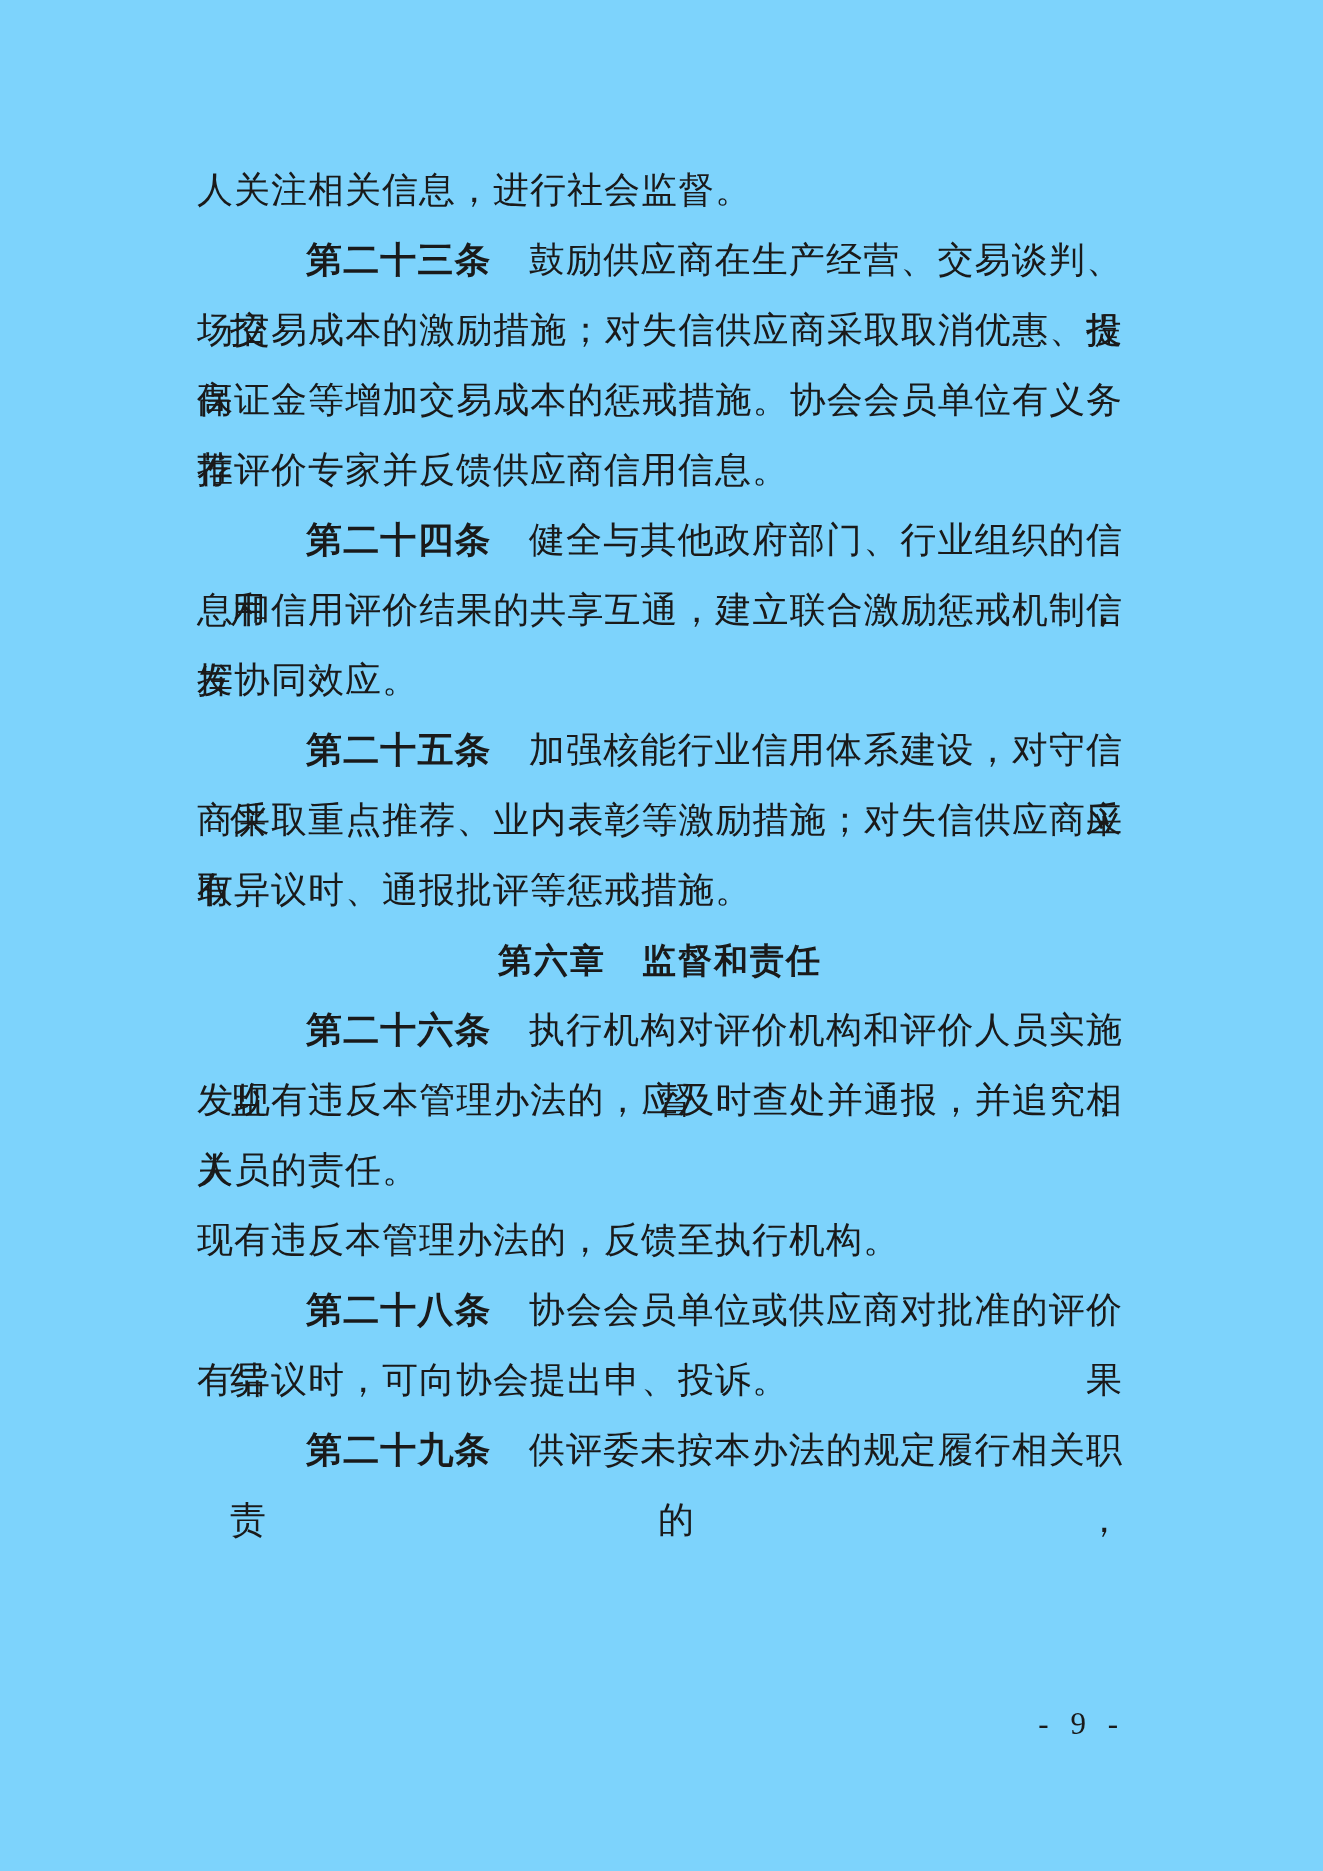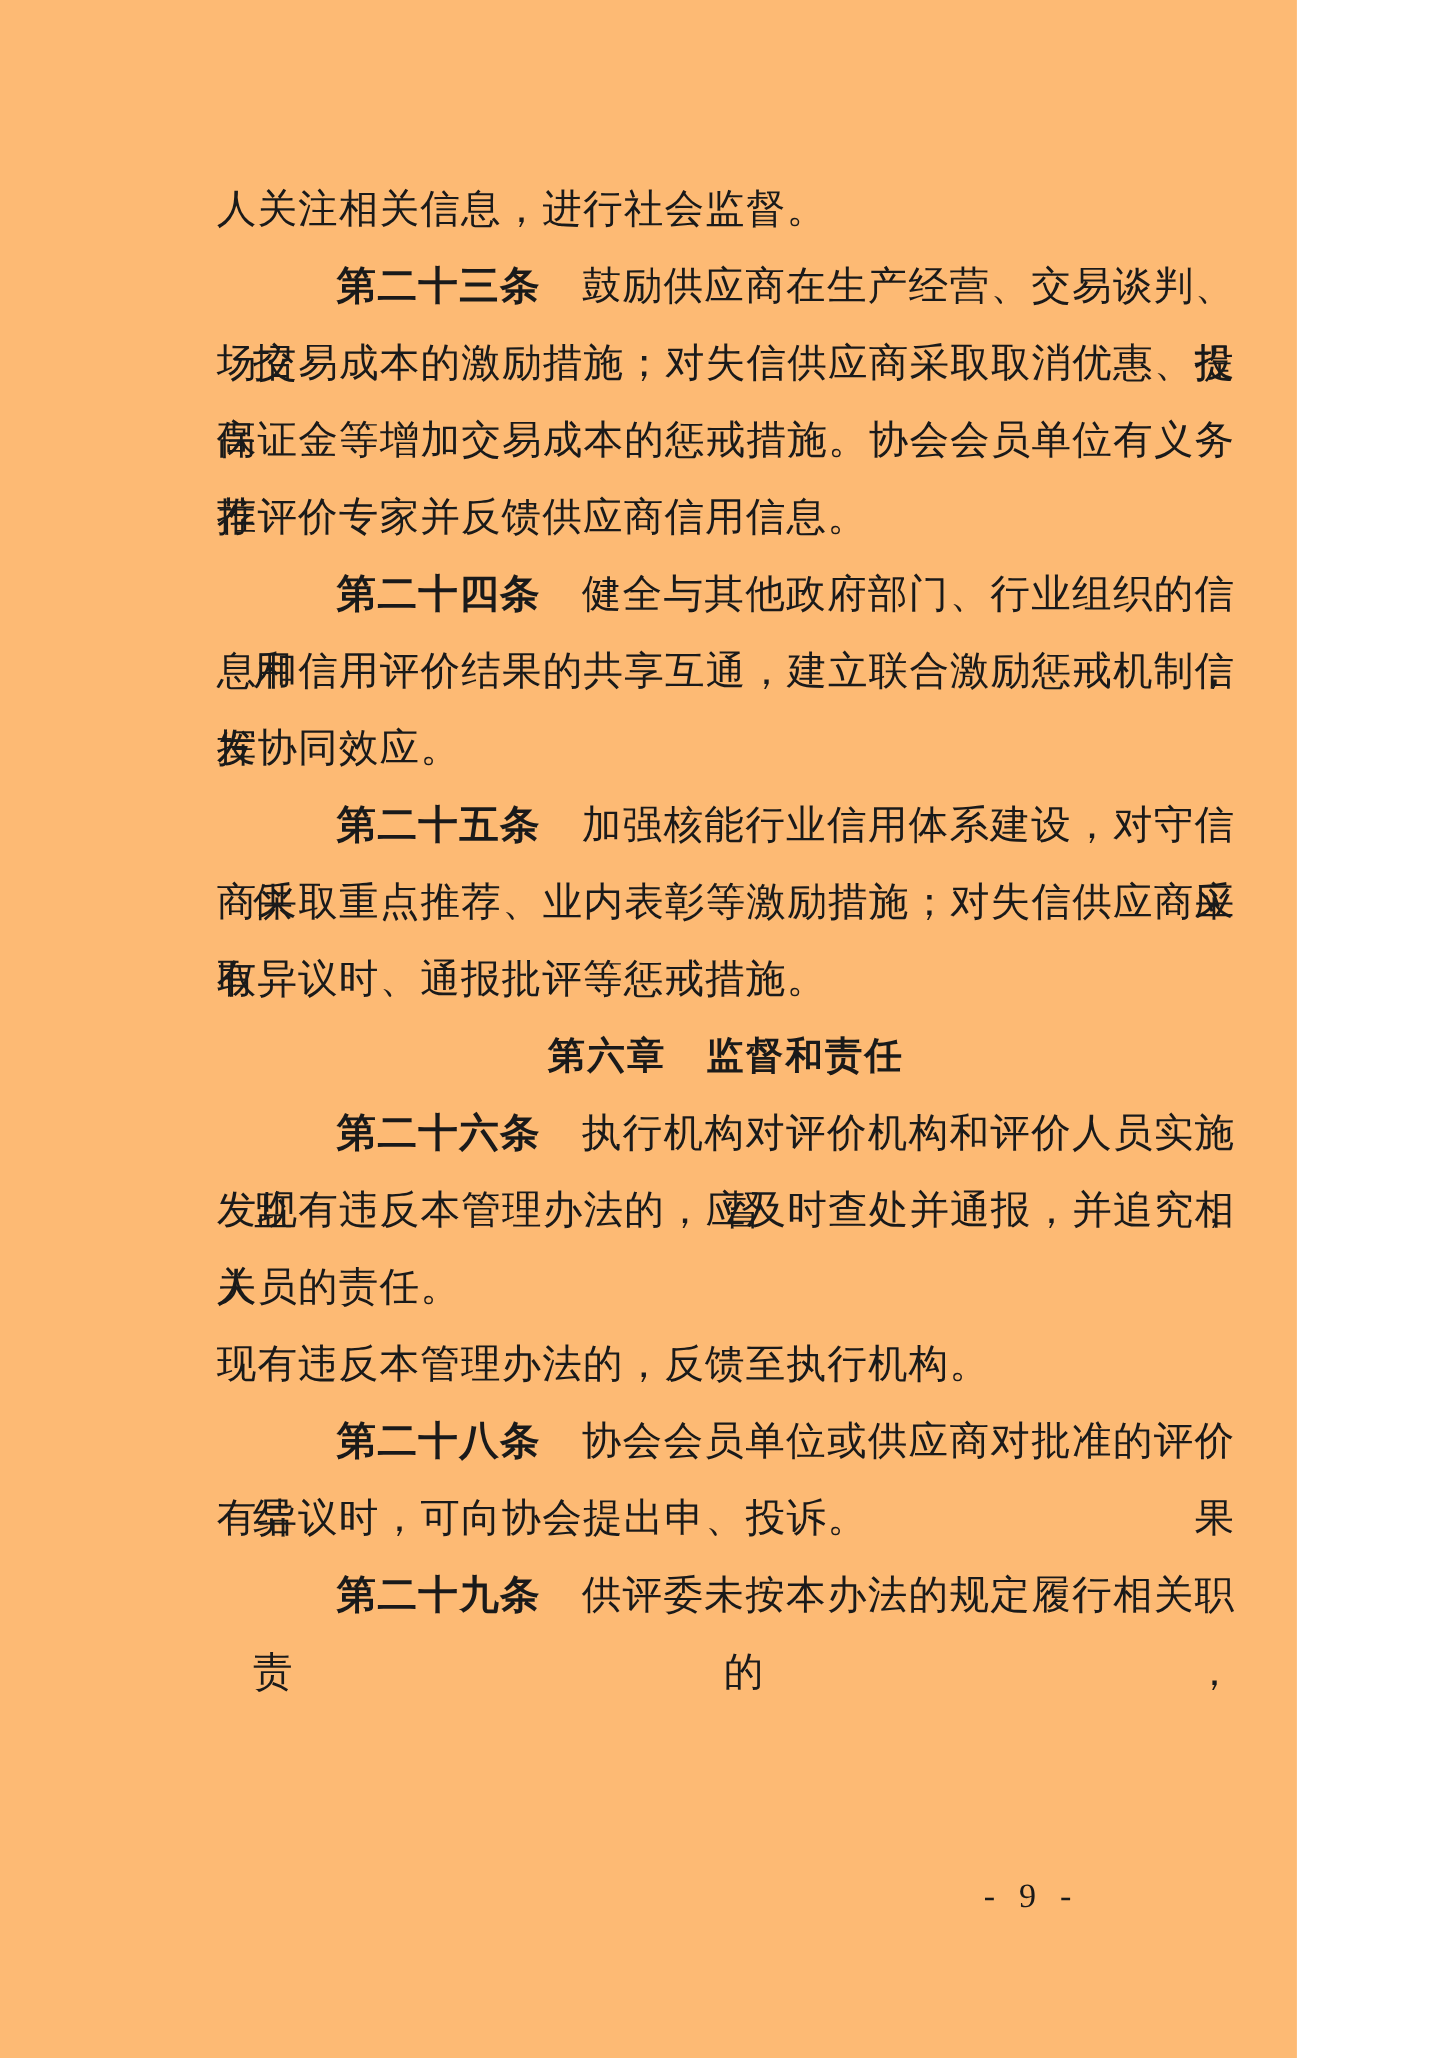--- a/index.html
+++ b/index.html
@@ -3,22 +3,22 @@
 <meta charset="utf-8">
 <style>
   * { margin: 0; padding: 0; box-sizing: border-box; }
   html, body { background: #ffffff; }
   body {
     width: 1323px; height: 1871px;
     font-family: "Liberation Serif", "DejaVu Serif", serif;
   }
   .page {
     position: relative;
-    width: 1179px; height: 1871px;
-    background: #fdba74;
+    width: 1323px; height: 1871px;
+    background: #7dd3fc;
     overflow: hidden;
   }
   .doc-body {
     position: absolute;
     left: 197px; top: 155px; width: 926px;
     color: #1a1a1a;
     font-size: 36px;
     letter-spacing: 1px;
   }
   .line {

